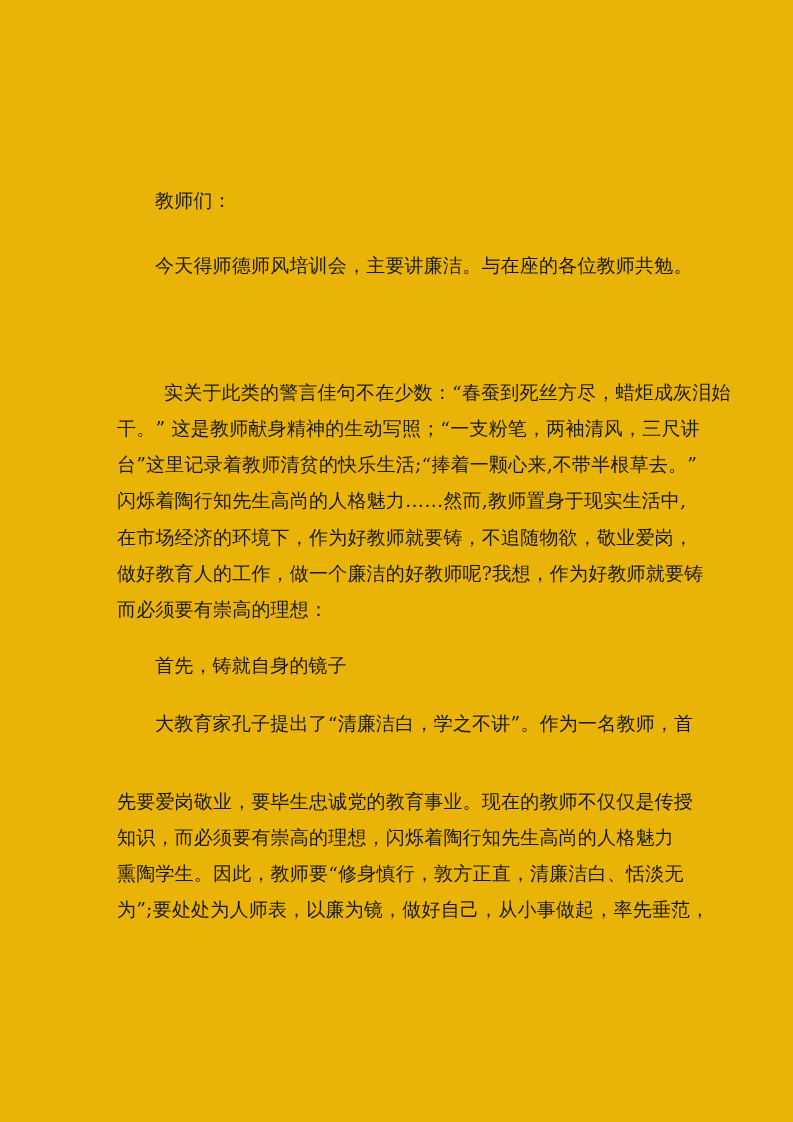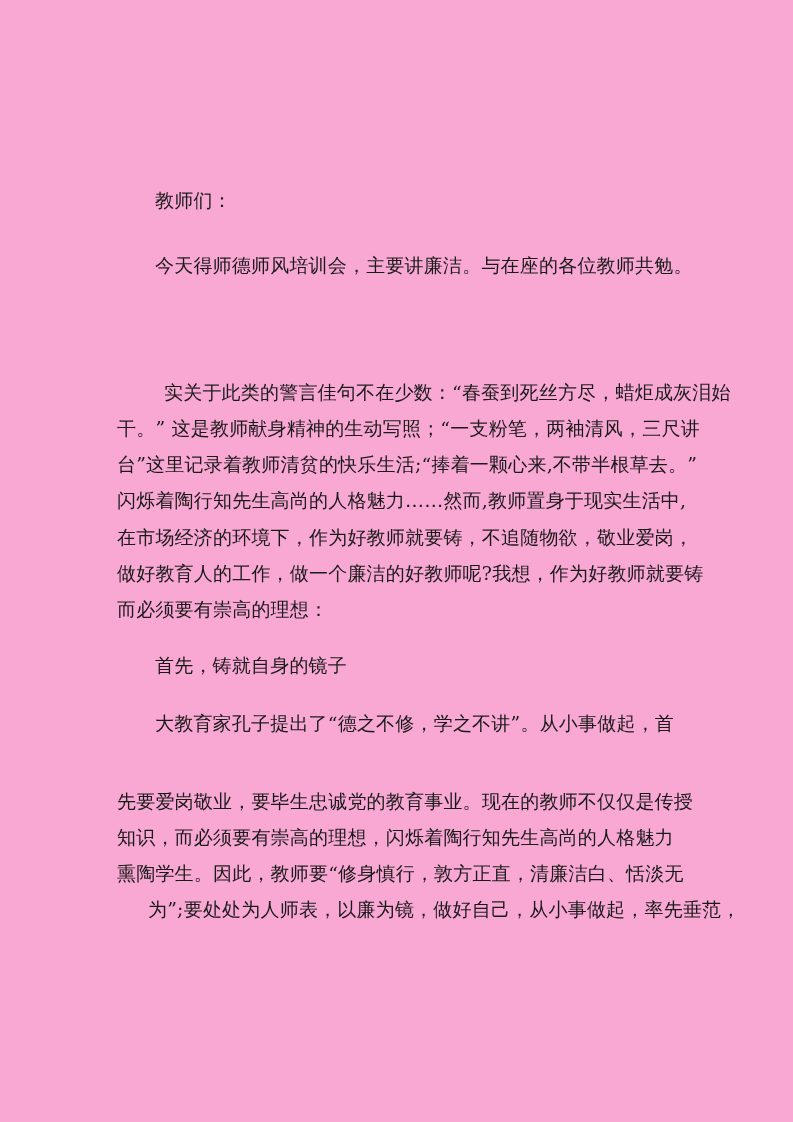--- a/index.html
+++ b/index.html
@@ -13,21 +13,21 @@
       position: relative;
       overflow: hidden;
       font-family: "DejaVu Serif", "Liberation Serif", serif;
       color: #1a1a1a;
     }
     .page {
       position: absolute;
       left: 0; top: 0;
       width: 793px;
       height: 1122px;
-      background: #f9a8d4;
+      background: #eab308;
     }
     .line {
       position: absolute;
       left: 117px;
       width: 580px;
       font-size: 19px;
       line-height: 24px;
       height: 24px;
       white-space: nowrap;
       letter-spacing: 0.2px;
@@ -46,19 +46,19 @@
   <div class="line" style="top:380px;margin-left:47px;">实关于此类的警言佳句不在少数：“春蚕到死丝方尽，蜡炬成灰泪始</div>
   <div class="line" style="top:416px;">干。” 这是教师献身精神的生动写照；“一支粉笔，两袖清风，三尺讲</div>
   <div class="line" style="top:452px;">台”这里记录着教师清贫的快乐生活;“捧着一颗心来,不带半根草去。”</div>
   <div class="line" style="top:488px;">闪烁着陶行知先生高尚的人格魅力……然而,教师置身于现实生活中,</div>
   <div class="line" style="top:525px;">在市场经济的环境下，作为好教师就要铸，不追随物欲，敬业爱岗，</div>
   <div class="line" style="top:561px;">做好教育人的工作，做一个廉洁的好教师呢?我想，作为好教师就要铸</div>
   <div class="line" style="top:597px;">而必须要有崇高的理想：</div>
 
   <div class="line indent" style="top:633px;margin-top:20px;">首先，铸就自身的镜子</div>
 
-  <div class="line indent" style="top:711px;">大教育家孔子提出了“德之不修，学之不讲”。从小事做起，首</div>
+  <div class="line indent" style="top:711px;">大教育家孔子提出了“清廉洁白，学之不讲”。作为一名教师，首</div>
   <div class="line" style="top:789px;">先要爱岗敬业，要毕生忠诚党的教育事业。现在的教师不仅仅是传授</div>
   <div class="line" style="top:825px;">知识，而必须要有崇高的理想，闪烁着陶行知先生高尚的人格魅力</div>
   <div class="line" style="top:861px;">熏陶学生。因此，教师要“修身慎行，敦方正直，清廉洁白、恬淡无</div>
-  <div class="line" style="top:897px;margin-left:31px;">为”;要处处为人师表，以廉为镜，做好自己，从小事做起，率先垂范，</div>
+  <div class="line" style="top:897px;">为”;要处处为人师表，以廉为镜，做好自己，从小事做起，率先垂范，</div>
 
 </div>
 
 </body></html>

